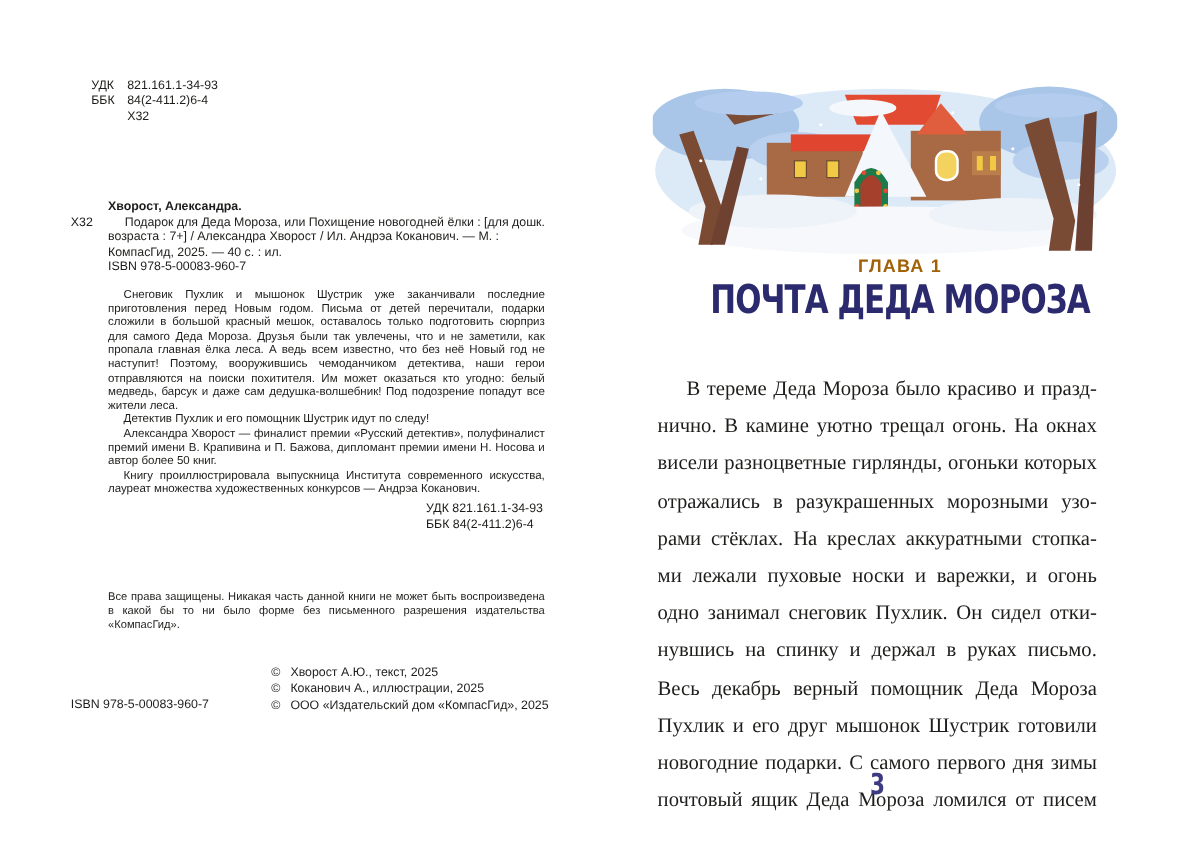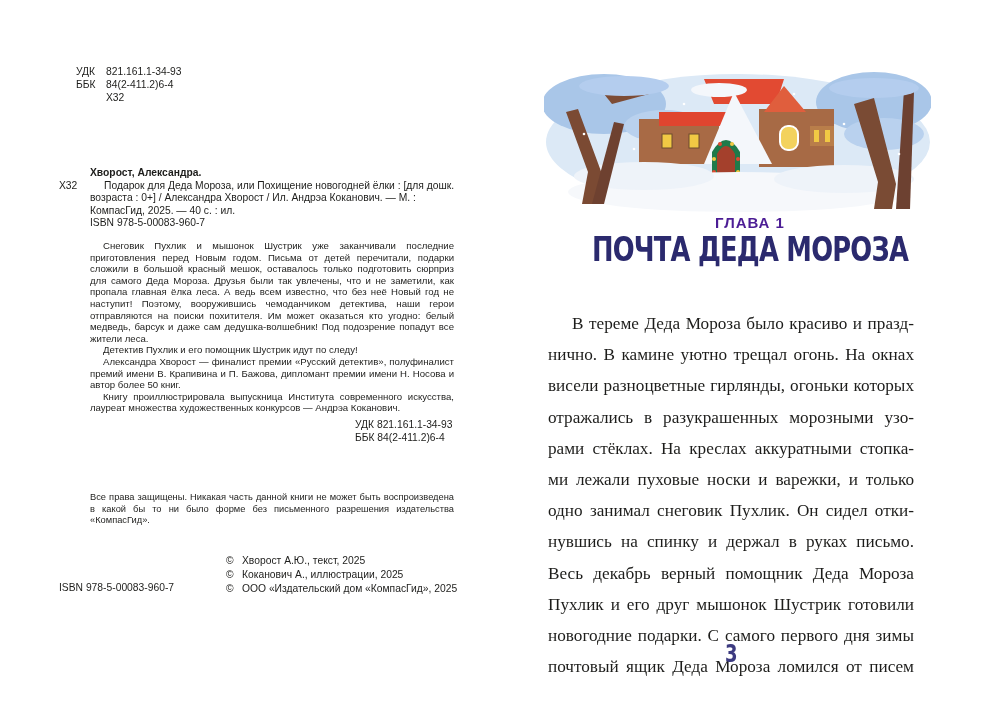--- a/index.html
+++ b/index.html
@@ -22,21 +22,21 @@
   .rights { position: absolute; left: 90px; top: 492px; width: 364px; font-size: 9.3px; line-height: 11.6px; text-align: justify; }
   .rights p { margin: 0; }
   .isbn-bottom { position: absolute; left: 59px; top: 582px; font-size: 10.3px; }
   .copyrights { position: absolute; left: 226px; top: 554px; font-size: 10.3px; line-height: 14px; }
   .copyrights .c-row { display: flex; }
   .copyrights .c-sign { width: 16px; }
 
   
   .right { position: absolute; left: 500px; top: 0; width: 500px; height: 719px; }
   .illustration { position: absolute; left: 44px; top: 64px; width: 387px; height: 148px; }
-  .chapter-label { position: absolute; left: 0; width: 500px; top: 214px; text-align: center; font-weight: bold; font-size: 15px; letter-spacing: 1px; color: #4c1d95; }
+  .chapter-label { position: absolute; left: 0; width: 500px; top: 214px; text-align: center; font-weight: bold; font-size: 15px; letter-spacing: 1px; color: #a16207; }
   .chapter-title { position: absolute; left: 0; width: 500px; top: 230px; text-align: center; font-family: "DejaVu Sans", sans-serif; font-weight: bold; font-size: 33px; color: #2b2a6e; letter-spacing: -1px; transform: scaleX(0.78); transform-origin: center; }
   .story { position: absolute; left: 48px; top: 308px; width: 366px; font-size: 17.2px; line-height: 31.2px; text-align: justify; color: #1d1d1b; font-family: Liberation Serif, serif; }
   .story .line { display: block; text-align: justify; text-align-last: justify; white-space: nowrap; }
   .story .line.first { text-indent: 24px; }
   .page-num { position: absolute; left: 223px; top: 640px; font-family: "DejaVu Sans", sans-serif; font-weight: bold; font-size: 24px; color: #3c3a80; transform: scaleX(0.75); }
 </style>
 </head>
 <body>
 
 <div class="left">
@@ -55,21 +55,21 @@
       <span>Х32</span>
     </div>
   </div>
 
   <div class="author-block">
     <div class="author-name">Хворост, Александра.</div>
     <div class="entry">
       <span class="entry-key">Х32</span>
       <div class="entry-body">
         <span class="indent">Подарок для Деда Мороза, или Похищение новогодней ёлки : [для дошк.</span>
-        <span style="display:block">возраста : 0+] / Александра Хворост / Ил. Андрэа Коканович. — М. :</span>
+        <span style="display:block">возраста : 7+] / Александра Хворост / Ил. Андрэа Коканович. — М. :</span>
         <span style="display:block">КомпасГид, 2025. — 40 с. : ил.</span>
         <span style="display:block">ISBN 978-5-00083-960-7</span>
       </div>
     </div>
   </div>
 
   <div class="annot">
     <p>Снеговик Пухлик и мышонок Шустрик уже заканчивали последние приготовления перед Новым годом. Письма от детей перечитали, подарки сложили в большой красный мешок, оставалось только подготовить сюрприз для самого Деда Мороза. Друзья были так увлечены, что и не заметили, как пропала главная ёлка леса. А ведь всем известно, что без неё Новый год не наступит! Поэтому, вооружившись чемоданчиком детектива, наши герои отправляются на поиски похитителя. Им может оказаться кто угодно: белый медведь, барсук и даже сам дедушка-волшебник! Под подозрение попадут все жители леса.</p>
     <p>Детектив Пухлик и его помощник Шустрик идут по следу!</p>
     <p>Александра Хворост — финалист премии «Русский детектив», полуфиналист премий имени В. Крапивина и П. Бажова, дипломант премии имени Н. Носова и автор более 50 книг.</p>
@@ -163,21 +163,21 @@
 
   <div class="chapter-label">ГЛАВА 1</div>
   <div class="chapter-title">ПОЧТА ДЕДА МОРОЗА</div>
 
   <div class="story">
     <span class="line first">В тереме Деда Мороза было красиво и празд-</span>
     <span class="line">нично. В камине уютно трещал огонь. На окнах</span>
     <span class="line">висели разноцветные гирлянды, огоньки которых</span>
     <span class="line">отражались в разукрашенных морозными узо-</span>
     <span class="line">рами стёклах. На креслах аккуратными стопка-</span>
-    <span class="line">ми лежали пуховые носки и варежки, и только</span>
+    <span class="line">ми лежали пуховые носки и варежки, и огонь</span>
     <span class="line">одно занимал снеговик Пухлик. Он сидел отки-</span>
     <span class="line">нувшись на спинку и держал в руках письмо.</span>
     <span class="line">Весь декабрь верный помощник Деда Мороза</span>
     <span class="line">Пухлик и его друг мышонок Шустрик готовили</span>
     <span class="line">новогодние подарки. С самого первого дня зимы</span>
     <span class="line">почтовый ящик Деда Мороза ломился от писем</span>
   </div>
 
   <div class="page-num">3</div>
 </div>

